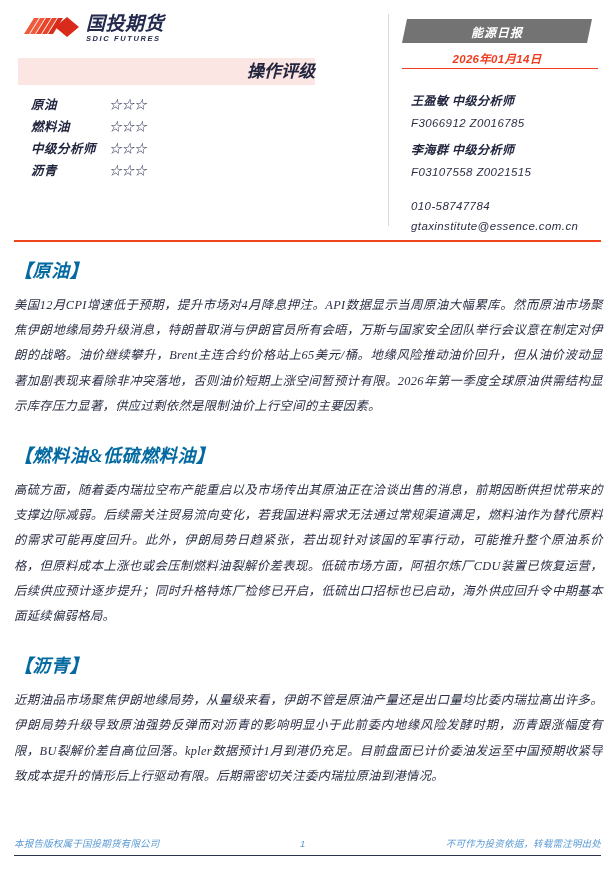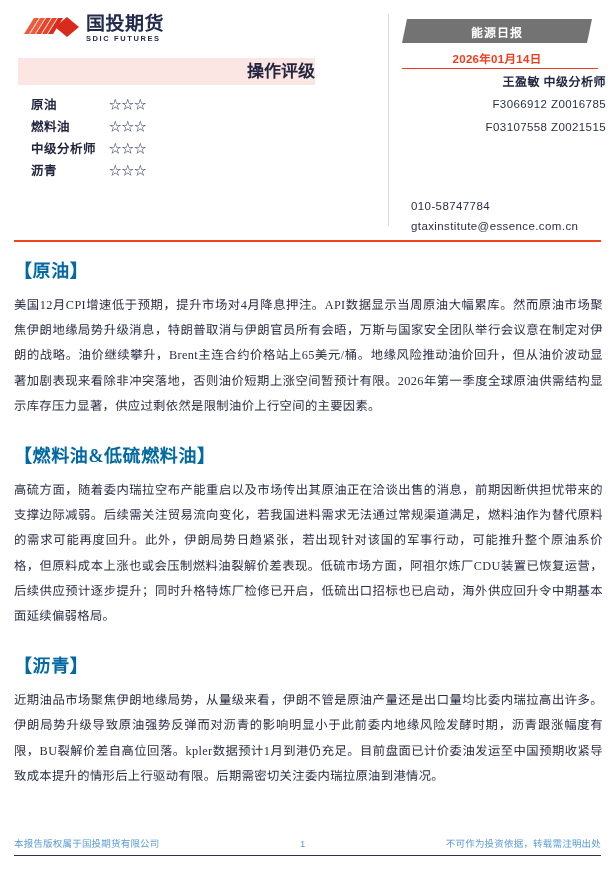--- a/index.html
+++ b/index.html
@@ -14,20 +14,21 @@
     font-family: "Liberation Serif", "DejaVu Serif", serif;
     color: #2b2f45;
     overflow: hidden;
   }
 
   .page {
     position: relative;
     width: 615px;
     height: 870px;
     box-sizing: border-box;
+    font-style: italic;
   }
 
   
   .header {
     position: relative;
     height: 248px;
   }
 
   .header-divider {
     position: absolute;
@@ -159,23 +160,22 @@
     left: 402px;
     top: 68px;
     width: 196px;
     height: 1px;
     background: #f03c1e;
   }
 
   .analysts {
     position: absolute;
     left: 411px;
-    top: 72px;
+    top: 91px;
     width: 195px;
-    text-align: right;
   }
   .analyst-name {
     font-size: 12px;
     font-weight: bold;
     color: #23263f;
     letter-spacing: 0.5px;
     margin-bottom: 8px;
     font-family: "Liberation Serif", "DejaVu Serif", serif;
   }
   .analyst-code {
@@ -319,20 +319,21 @@
     <div class="badge-wrap">
       <div class="badge">能源日报</div>
     </div>
 
     <div class="report-date">2026年01月14日</div>
     <div class="date-rule"></div>
 
     <div class="analysts">
       <div class="analyst-name">王盈敏  中级分析师</div>
       <div class="analyst-code">F3066912  Z0016785</div>
+      <div class="analyst-name">李海群  中级分析师</div>
       <div class="analyst-code">F03107558  Z0021515</div>
     </div>
 
     <div class="contact">
       <div class="contact-line">010-58747784</div>
       <div class="contact-line">gtaxinstitute@essence.com.cn</div>
     </div>
 
     <div class="header-rule"></div>
   </div>

